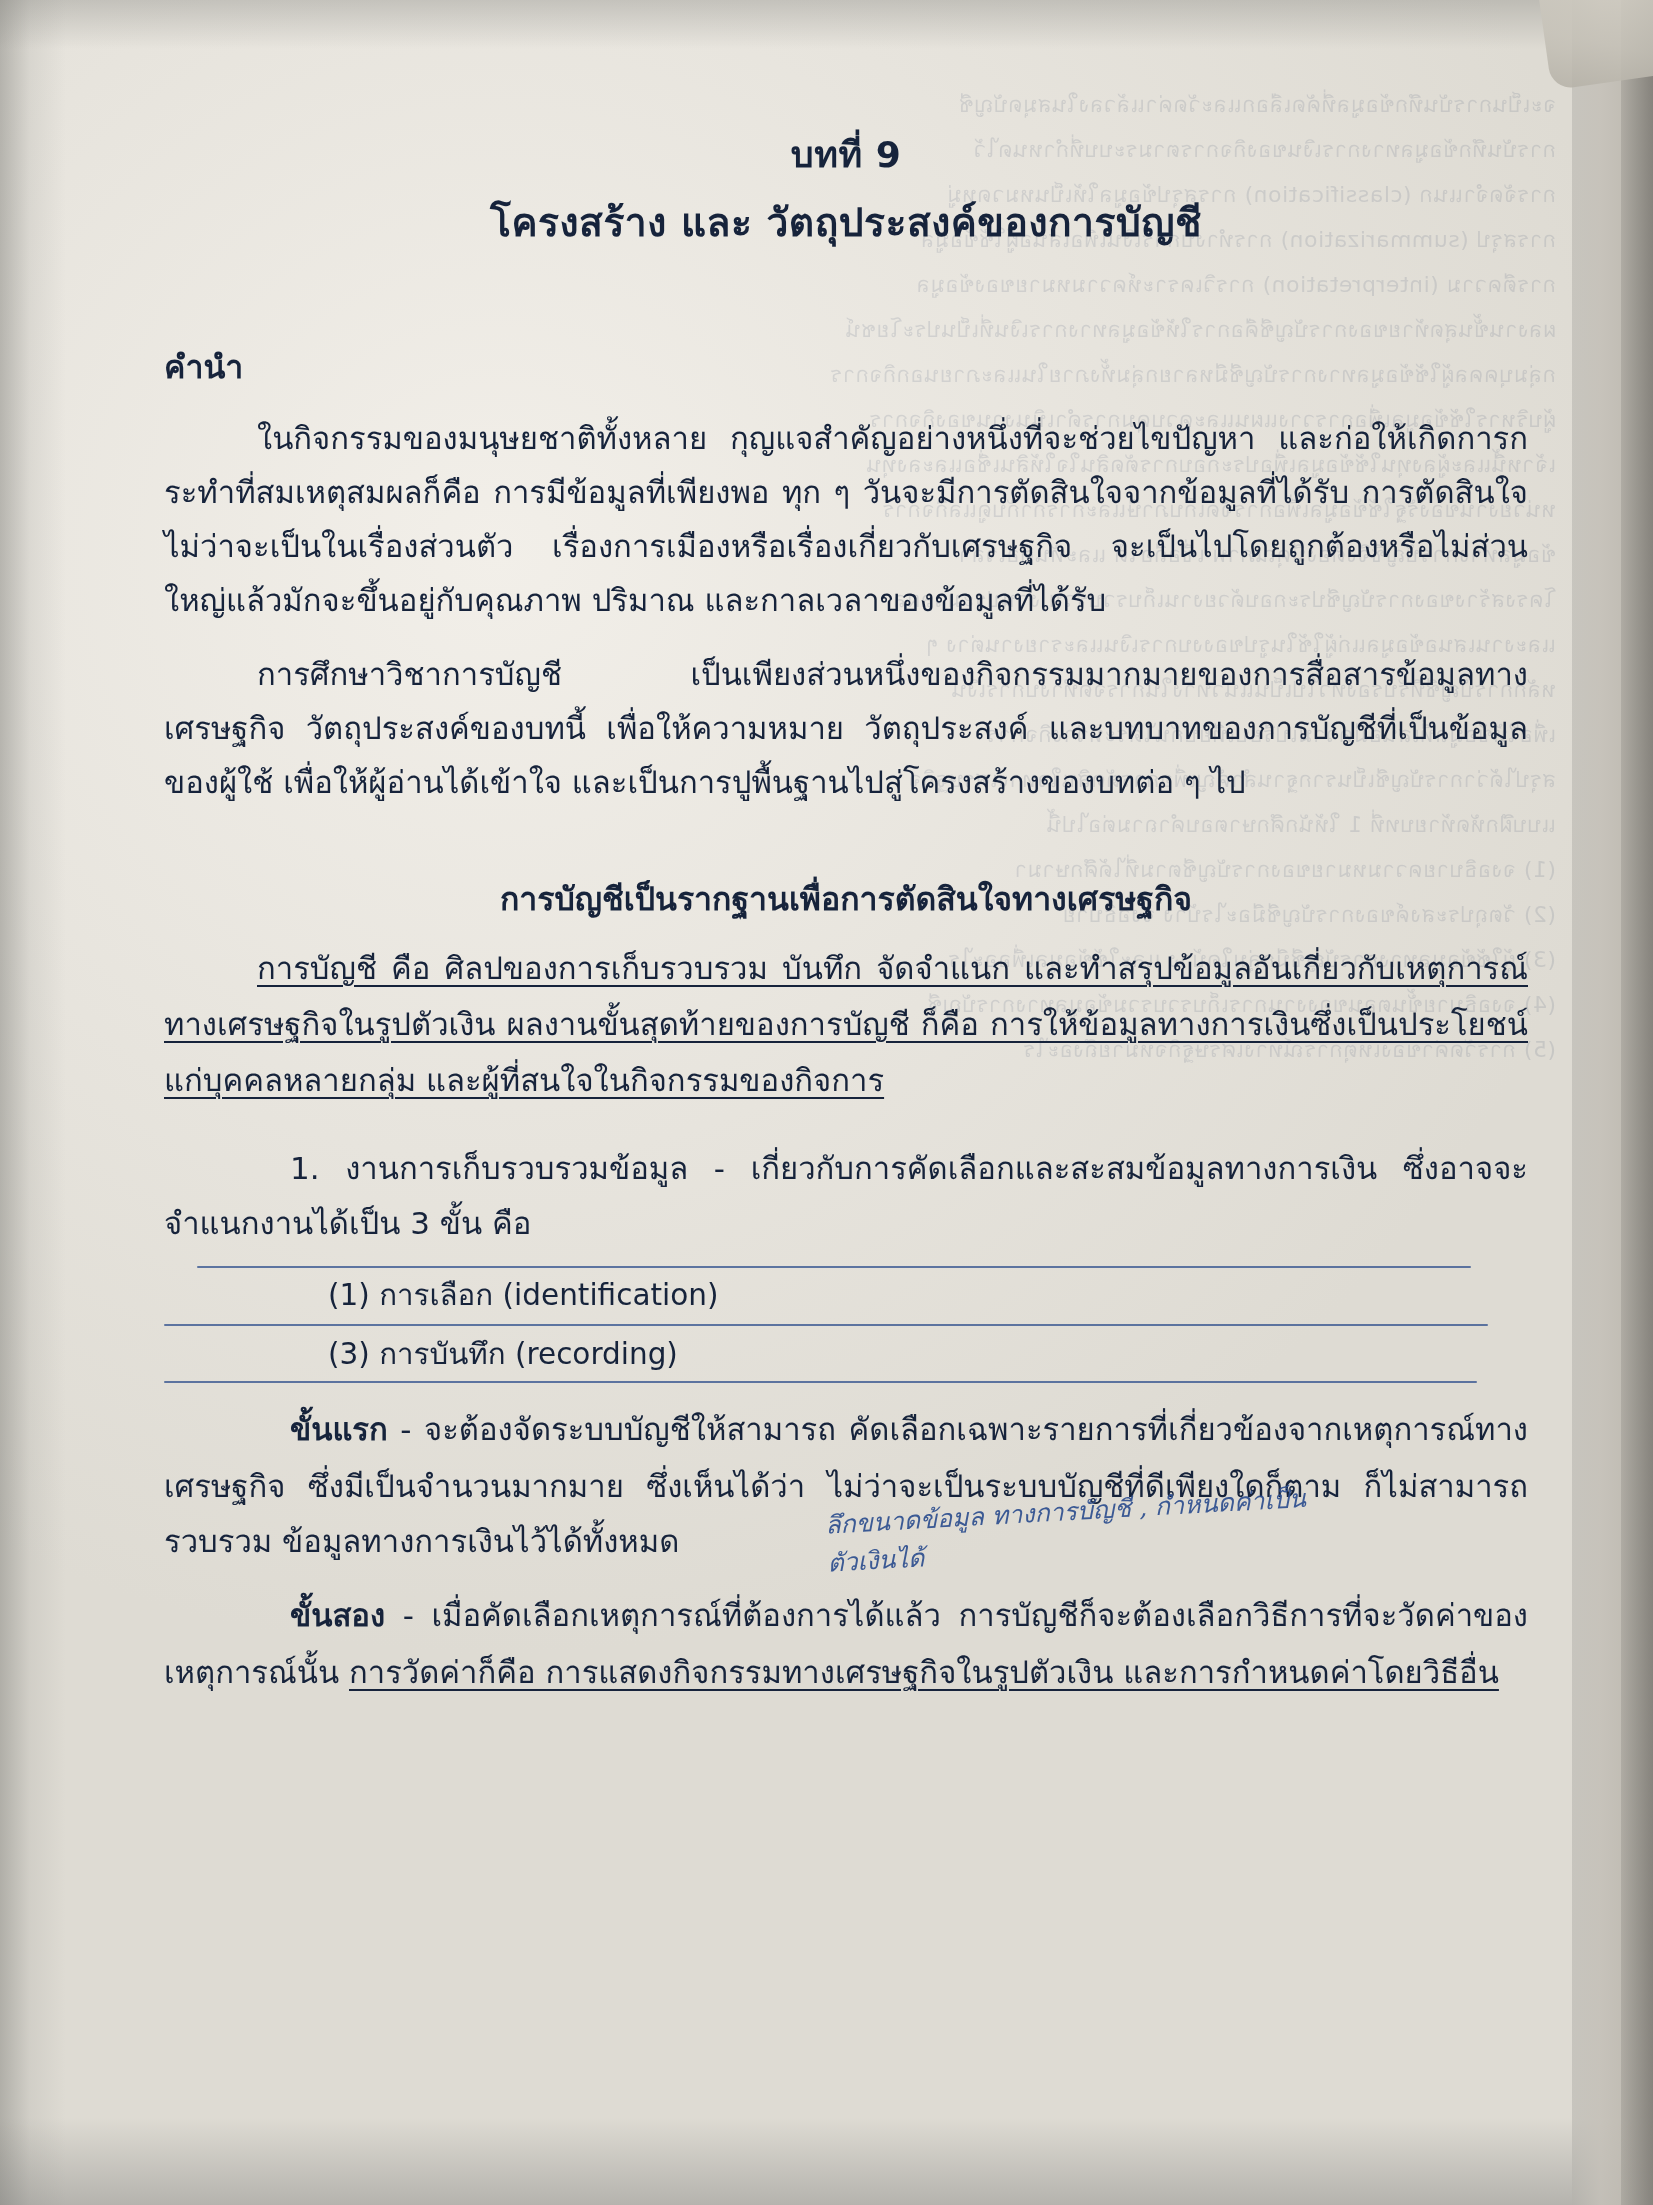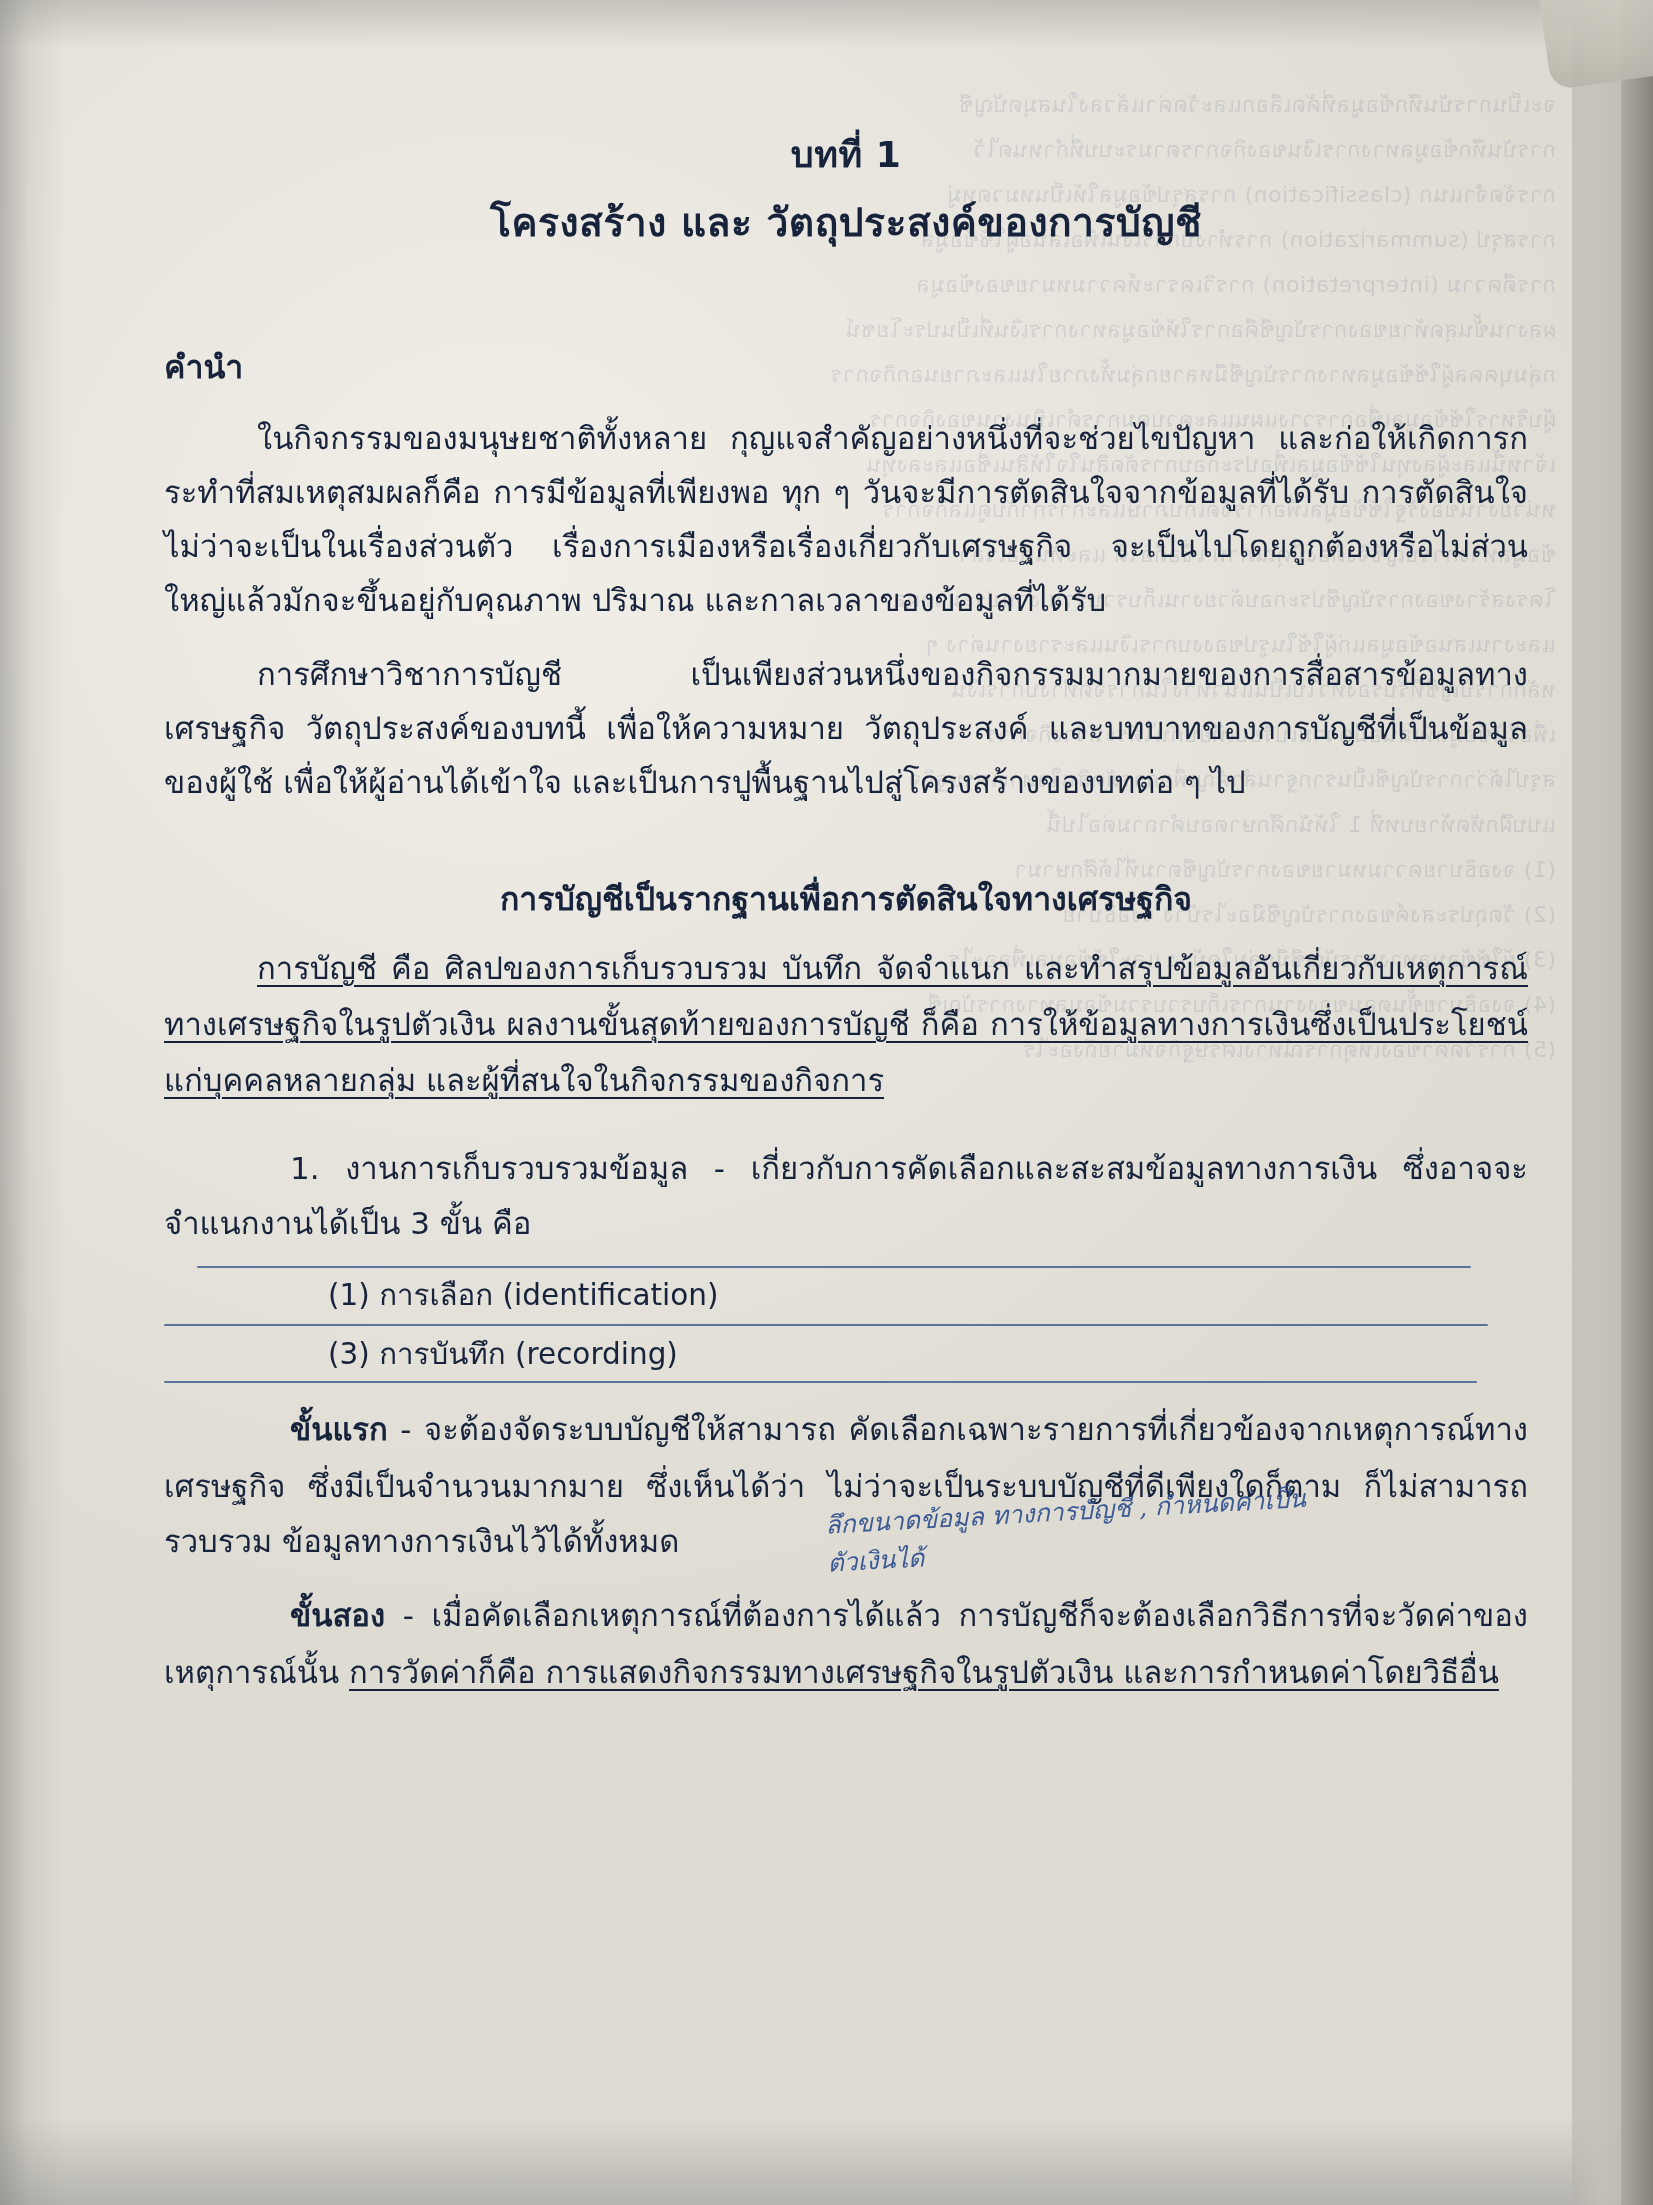--- a/index.html
+++ b/index.html
@@ -216,21 +216,21 @@
     <div>แบบฝึกหัดท้ายบทที่ 1 ให้นักศึกษาตอบคำถามต่อไปนี้</div>
     <div>(1) จงอธิบายความหมายของการบัญชีตามที่ได้ศึกษามา</div>
     <div>(2) วัตถุประสงค์ของการบัญชีมีอะไรบ้าง จงอธิบาย</div>
     <div>(3) ผู้ใช้ข้อมูลทางการบัญชีมีกลุ่มใดบ้าง และใช้ข้อมูลเพื่ออะไร</div>
     <div>(4) จงอธิบายขั้นตอนของงานการเก็บรวบรวมข้อมูลทางการบัญชี</div>
     <div>(5) การวัดค่าของเหตุการณ์ทางเศรษฐกิจหมายถึงอะไร</div>
   </div>
 
   <div class="content">
 
-    <div class="chapter-no">บทที่ 1</div>
+    <div class="chapter-no">บทที่ 9</div>
     <div class="chapter-title">โครงสร้าง และ วัตถุประสงค์ของการบัญชี</div>
 
     <div class="heading-intro">คำนำ</div>
 
     <p class="body indent">ในกิจกรรมของมนุษยชาติทั้งหลาย  กุญแจสำคัญอย่างหนึ่งที่จะช่วยไขปัญหา  และก่อให้เกิดการกระทำที่สมเหตุสมผลก็คือ  การมีข้อมูลที่เพียงพอ ทุก ๆ วันจะมีการตัดสินใจจากข้อมูลที่ได้รับ  การตัดสินใจไม่ว่าจะเป็นในเรื่องส่วนตัว  เรื่องการเมืองหรือเรื่องเกี่ยวกับเศรษฐกิจ จะเป็นไปโดยถูกต้องหรือไม่ส่วนใหญ่แล้วมักจะขึ้นอยู่กับคุณภาพ ปริมาณ และกาลเวลาของข้อมูลที่ได้รับ</p>
     <p class="body indent">การศึกษาวิชาการบัญชี   เป็นเพียงส่วนหนึ่งของกิจกรรมมากมายของการสื่อสารข้อมูลทางเศรษฐกิจ  วัตถุประสงค์ของบทนี้  เพื่อให้ความหมาย  วัตถุประสงค์  และบทบาทของการบัญชีที่เป็นข้อมูลของผู้ใช้   เพื่อให้ผู้อ่านได้เข้าใจ  และเป็นการปูพื้นฐานไปสู่โครงสร้างของบทต่อ ๆ ไป</p>
 
     <div class="section-heading">การบัญชีเป็นรากฐานเพื่อการตัดสินใจทางเศรษฐกิจ</div>
 
     <div class="definition">

